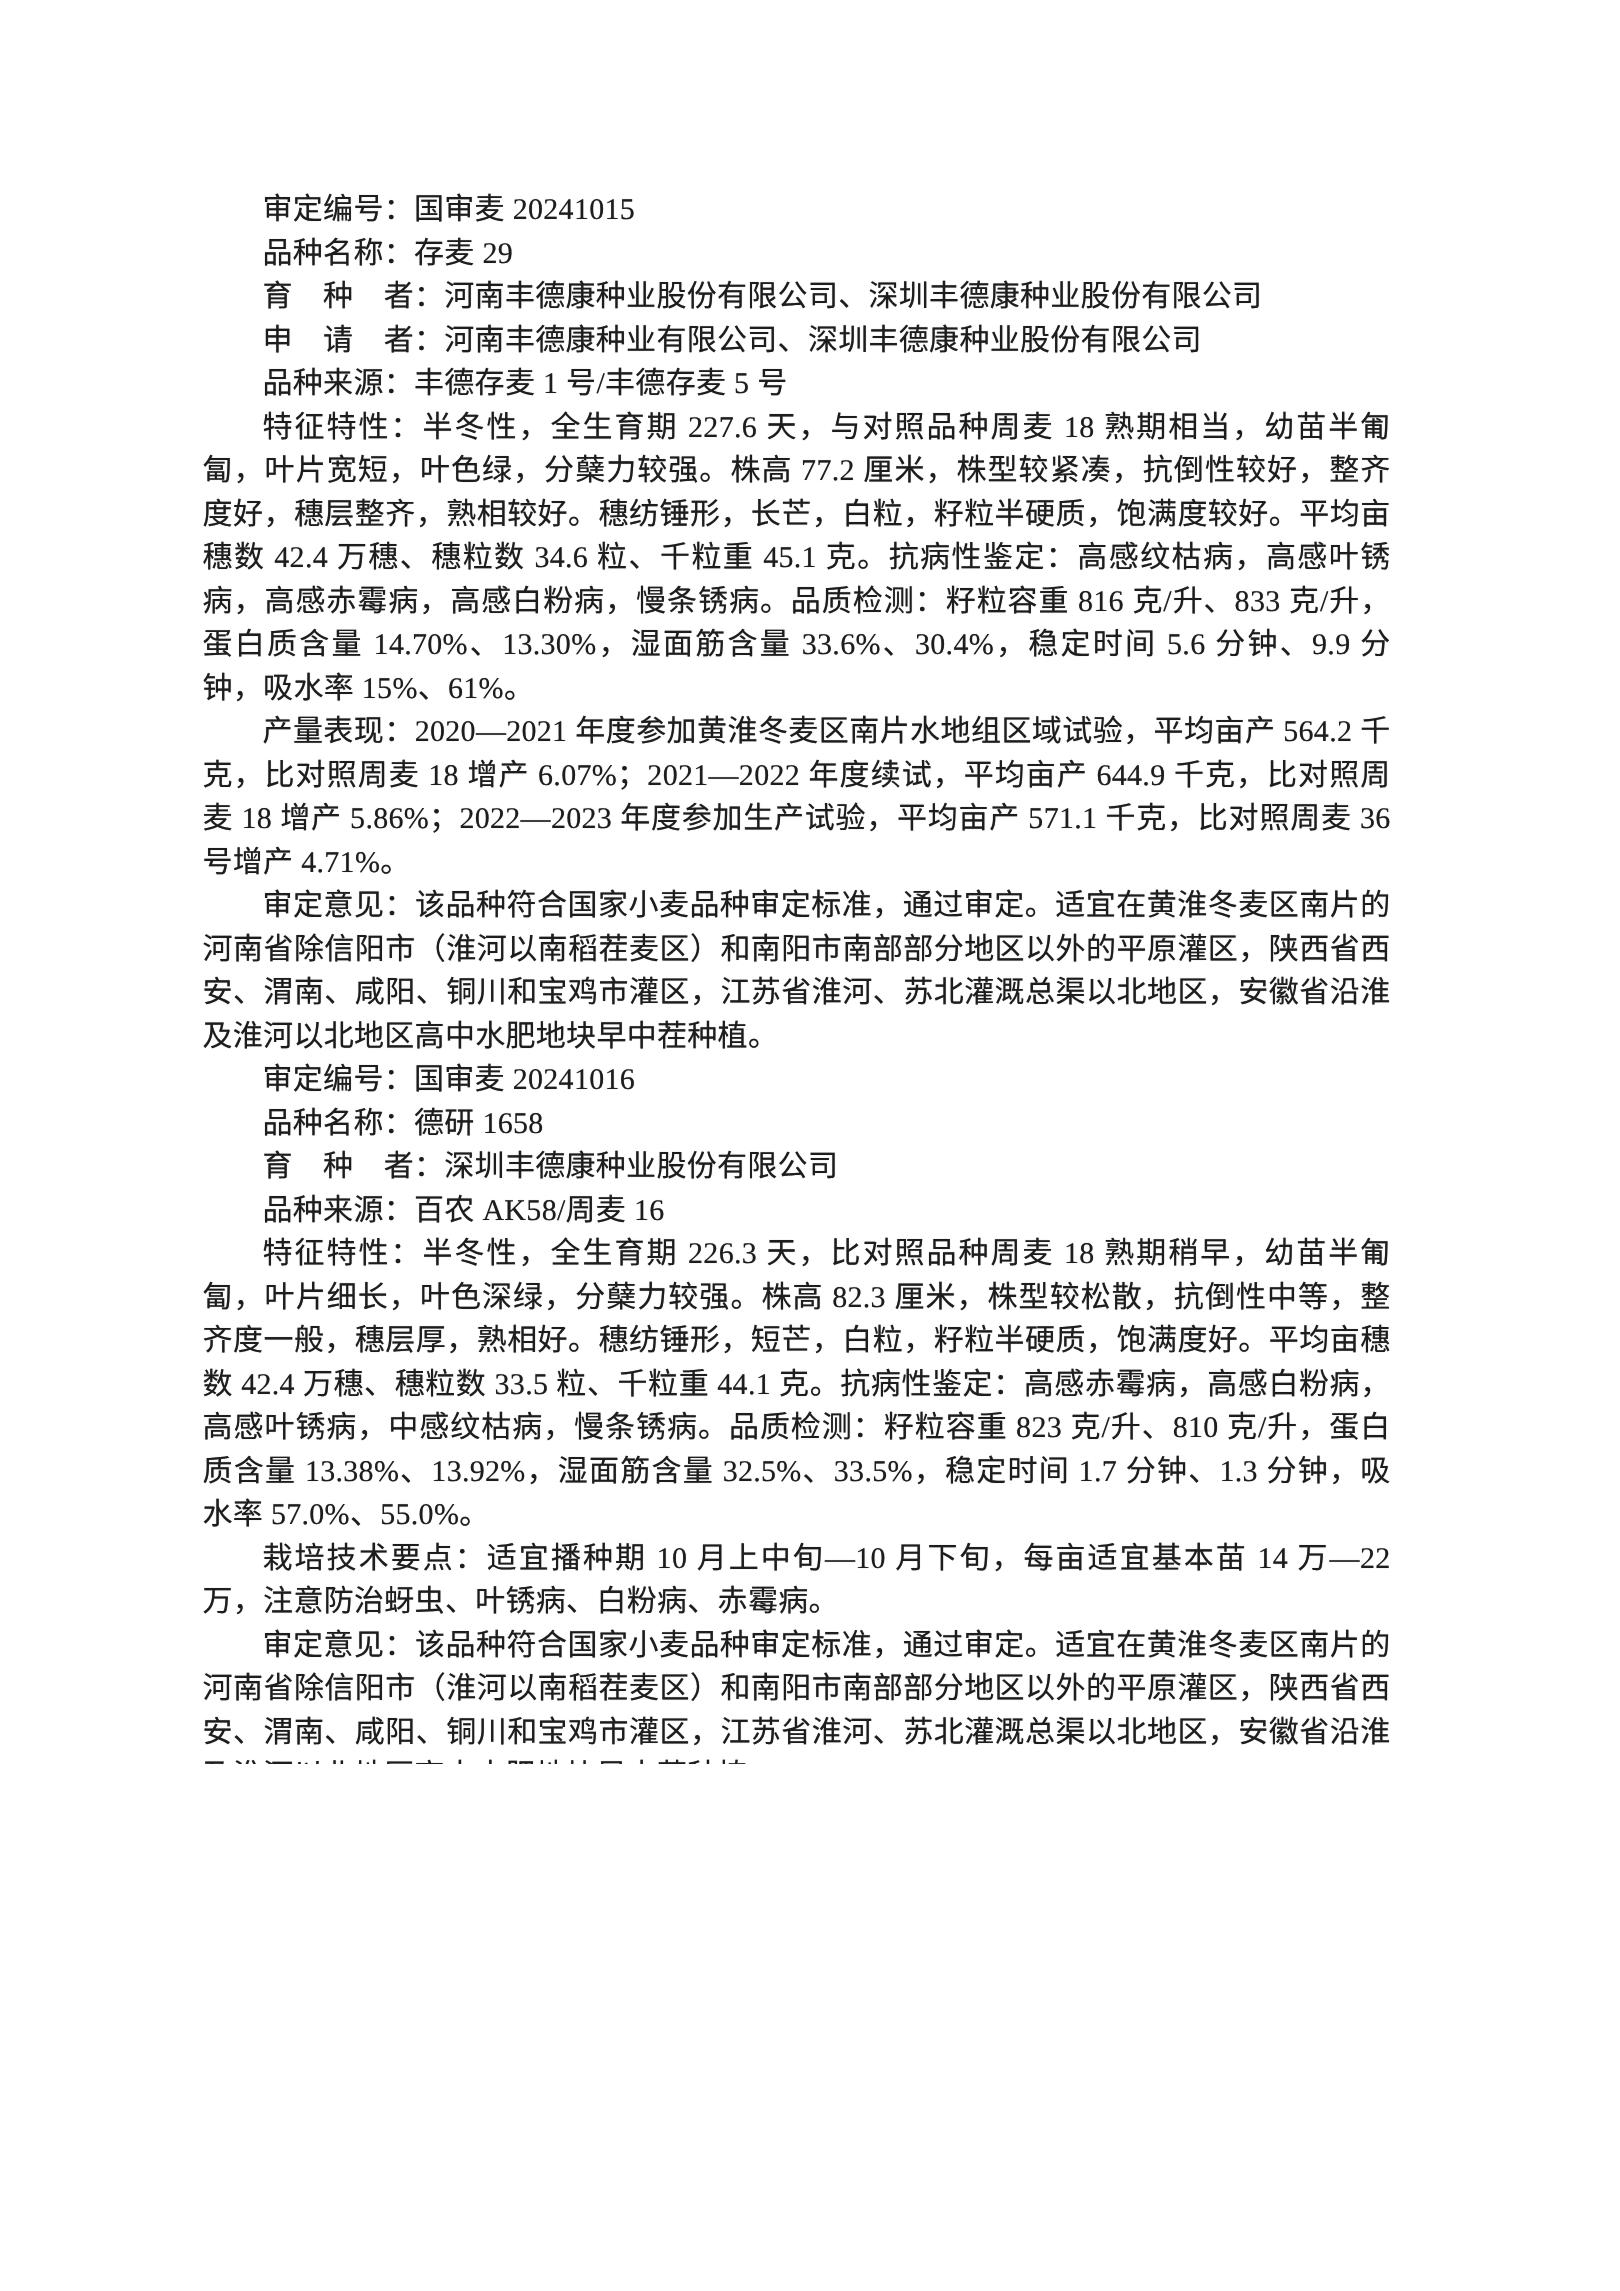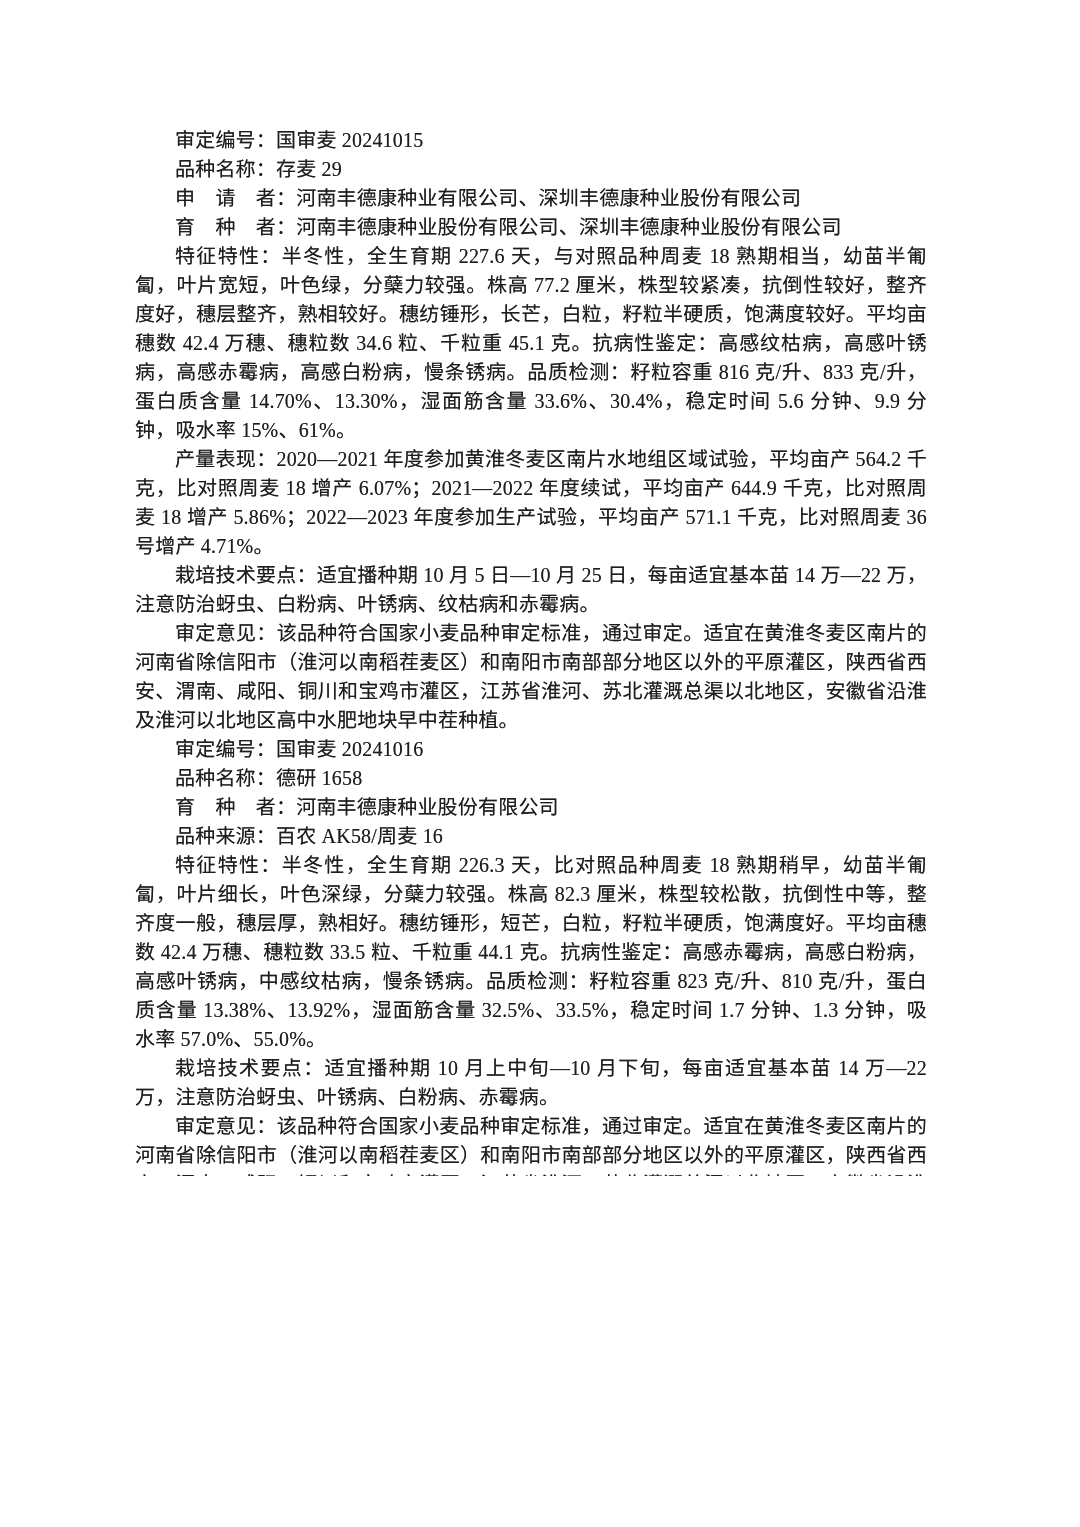--- a/index.html
+++ b/index.html
@@ -50,32 +50,32 @@
 </style>
 </head>
 <body>
 
 <div class="page">
   <main class="content">
 
     <section class="section">
       <p class="field-line">审定编号：国审麦 20241015</p>
       <p class="field-line">品种名称：存麦 29</p>
+      <p class="field-line">育　种　者：河南丰德康种业股份有限公司、深圳丰德康种业股份有限公司</p>
       <p class="field-line">申　请　者：河南丰德康种业有限公司、深圳丰德康种业股份有限公司</p>
-      <p class="field-line">育　种　者：河南丰德康种业股份有限公司、深圳丰德康种业股份有限公司</p>
+      <p class="field-line">品种来源：丰德存麦 1 号/丰德存麦 5 号</p>
       <p>特征特性：半冬性，全生育期 227.6 天，与对照品种周麦 18 熟期相当，幼苗半匍匐，叶片宽短，叶色绿，分蘖力较强。株高 77.2 厘米，株型较紧凑，抗倒性较好，整齐度好，穗层整齐，熟相较好。穗纺锤形，长芒，白粒，籽粒半硬质，饱满度较好。平均亩穗数 42.4 万穗、穗粒数 34.6 粒、千粒重 45.1 克。抗病性鉴定：高感纹枯病，高感叶锈病，高感赤霉病，高感白粉病，慢条锈病。品质检测：籽粒容重 816 克/升、833 克/升，蛋白质含量 14.70%、13.30%，湿面筋含量 33.6%、30.4%，稳定时间 5.6 分钟、9.9 分钟，吸水率 15%、61%。</p>
       <p>产量表现：2020—2021 年度参加黄淮冬麦区南片水地组区域试验，平均亩产 564.2 千克，比对照周麦 18 增产 6.07%；2021—2022 年度续试，平均亩产 644.9 千克，比对照周麦 18 增产 5.86%；2022—2023 年度参加生产试验，平均亩产 571.1 千克，比对照周麦 36 号增产 4.71%。</p>
-      <p>栽培技术要点：适宜播种期 10 月 5 日—10 月 25 日，每亩适宜基本苗 14 万—22 万，注意防治蚜虫、白粉病、叶锈病、纹枯病和赤霉病。</p>
       <p>审定意见：该品种符合国家小麦品种审定标准，通过审定。适宜在黄淮冬麦区南片的河南省除信阳市（淮河以南稻茬麦区）和南阳市南部部分地区以外的平原灌区，陕西省西安、渭南、咸阳、铜川和宝鸡市灌区，江苏省淮河、苏北灌溉总渠以北地区，安徽省沿淮及淮河以北地区高中水肥地块早中茬种植。</p>
     </section>
 
     <section class="section">
       <p class="field-line">审定编号：国审麦 20241016</p>
       <p class="field-line">品种名称：德研 1658</p>
-      <p class="field-line">育　种　者：河南丰德康种业股份有限公司</p>
+      <p class="field-line">育　种　者：深圳丰德康种业股份有限公司</p>
       <p class="field-line">品种来源：百农 AK58/周麦 16</p>
       <p>特征特性：半冬性，全生育期 226.3 天，比对照品种周麦 18 熟期稍早，幼苗半匍匐，叶片细长，叶色深绿，分蘖力较强。株高 82.3 厘米，株型较松散，抗倒性中等，整齐度一般，穗层厚，熟相好。穗纺锤形，短芒，白粒，籽粒半硬质，饱满度好。平均亩穗数 42.4 万穗、穗粒数 33.5 粒、千粒重 44.1 克。抗病性鉴定：高感赤霉病，高感白粉病，高感叶锈病，中感纹枯病，慢条锈病。品质检测：籽粒容重 823 克/升、810 克/升，蛋白质含量 13.38%、13.92%，湿面筋含量 32.5%、33.5%，稳定时间 1.7 分钟、1.3 分钟，吸水率 57.0%、55.0%。</p>
       <p>栽培技术要点：适宜播种期 10 月上中旬—10 月下旬，每亩适宜基本苗 14 万—22 万，注意防治蚜虫、叶锈病、白粉病、赤霉病。</p>
       <p>审定意见：该品种符合国家小麦品种审定标准，通过审定。适宜在黄淮冬麦区南片的河南省除信阳市（淮河以南稻茬麦区）和南阳市南部部分地区以外的平原灌区，陕西省西安、渭南、咸阳、铜川和宝鸡市灌区，江苏省淮河、苏北灌溉总渠以北地区，安徽省沿淮及淮河以北地区高中水肥地块早中茬种植。</p>
     </section>
 
   </main>
 
   <div class="footer">— 9 —</div>
 </div>

